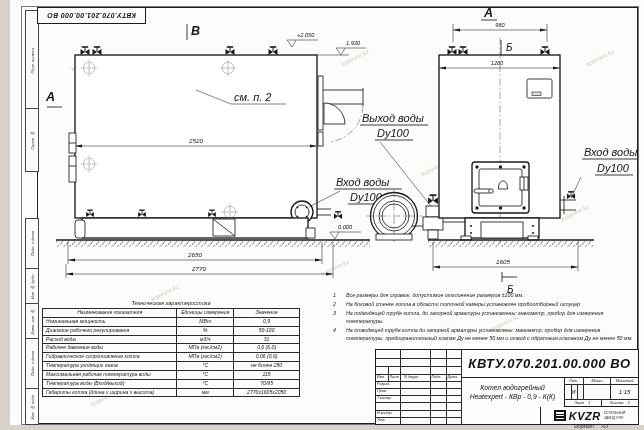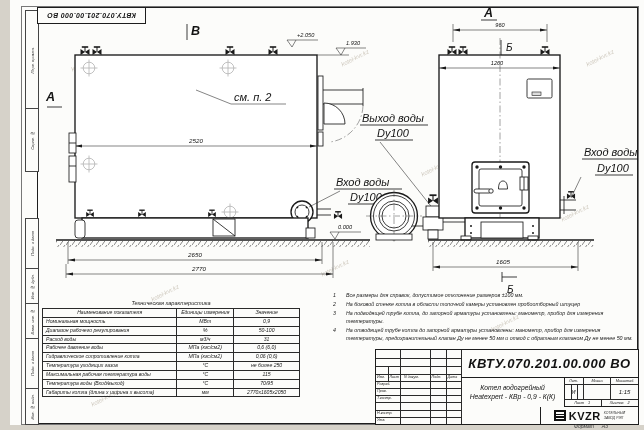--- a/index.html
+++ b/index.html
@@ -60,21 +60,21 @@
                font-size:6px;font-style:italic;color:#111;box-sizing:border-box;}
   .tb-sheets{position:absolute;left:188px;top:49px;width:74px;height:8px;border-top:0.9px solid #2a2a2a;
              border-bottom:1.1px solid #1d1d1d;box-sizing:border-box;display:flex;font-size:3.8px;font-style:italic;color:#222;}
   .tb-sheets .half{flex:1;display:flex;align-items:center;justify-content:center;gap:4px;}
   .tb-sheets .half:first-child{border-right:0.7px solid #2a2a2a;}
   .tb-empty{position:absolute;left:85px;top:57px;width:80px;height:17px;border-right:1.1px solid #1d1d1d;box-sizing:border-box;}
   .tb-co{position:absolute;left:165px;top:57px;width:97px;height:17px;display:flex;align-items:center;justify-content:center;gap:3px;}
   .logo-sq{width:12px;height:11px;background:#111;position:relative;flex:none;}
   .logo-sq i{position:absolute;left:2px;right:2px;height:1.6px;background:#fcfcfa;}
   .logo-sq i:nth-child(1){top:2px}.logo-sq i:nth-child(2){top:4.8px}.logo-sq i:nth-child(3){top:7.6px}
-  .logo-word{font-size:11px;font-weight:bold;color:#111;letter-spacing:.5px;}
+  .logo-word{font-size:11px;font-weight:bold;font-style:italic;color:#111;letter-spacing:.5px;}
   .logo-sub{display:flex;flex-direction:column;font-size:3.4px;color:#333;line-height:1.25;font-style:italic;}
   .fmt{position:absolute;left:574px;top:423px;font-size:5px;font-style:italic;color:#333;display:flex;gap:8px;}
 </style>
 </head>
 <body>
 
 <div class="stage">
   <div class="paper"></div>
 
   <span class="wm" style="left:70px;top:60px">kotel-kvr.kz</span>

